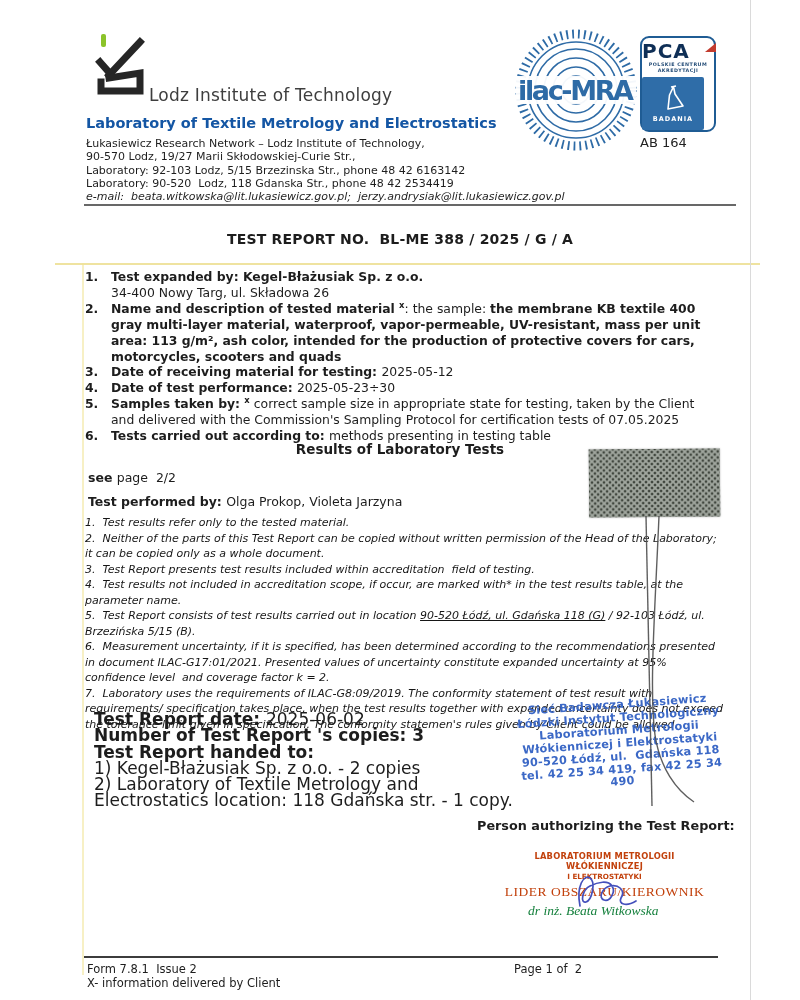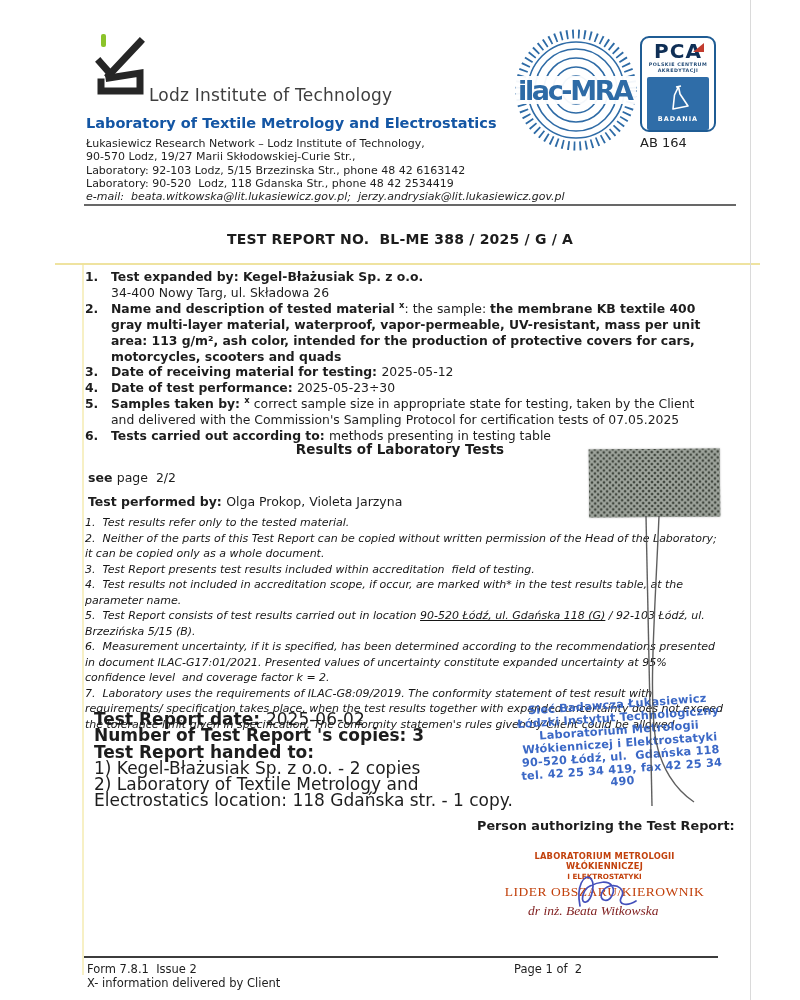--- a/index.html
+++ b/index.html
@@ -13,21 +13,21 @@
   [data-bind]{white-space:pre-wrap;}
   sup.seg{font-size:68%;vertical-align:super;line-height:0;}
   
   #brand-name{left:146px;top:48px;font-size:27px;font-weight:bold;color:#2b2b2b;letter-spacing:.5px;}
   #institute-name{left:149px;top:85px;font-size:17px;color:#3e3e3e;letter-spacing:.2px;}
   #lab-title{left:86px;top:115px;font-size:14.5px;font-weight:bold;color:#1456a4;}
   #address-block{left:86px;top:137px;font-size:11px;line-height:13.3px;color:#1e1e1e;}
   #header-rule{left:84px;top:204px;width:652px;height:2px;background:#4d4d4d;opacity:.85;}
   
   #ilac-stamp{left:512px;top:26px;}
-  #pca-badge{left:640px;top:36px;width:76px;height:96px;border:2px solid #1f5c94;border-radius:9px;background:#fff;display:flex;flex-direction:column;align-items:center;box-sizing:border-box;}
+  #pca-badge{left:640px;top:36px;width:76px;height:96px;border:2px solid #1f5c94;border-radius:9px;background:#fff;display:flex;flex-direction:column;box-sizing:border-box;}
   #pca-acronym{margin-top:2px;font-size:20px;font-weight:bold;color:#0f2f56;letter-spacing:1px;position:relative;line-height:22px;}
   #pca-red-wedge{position:absolute;right:-2px;top:3px;width:0;height:0;border-left:11px solid transparent;border-bottom:9px solid #c23b2e;}
   .pca-sub{font-size:4.8px;font-weight:bold;color:#274f79;letter-spacing:.5px;line-height:5.8px;text-align:center;}
   #pca-bluebox{margin-top:3px;width:62px;height:56px;background:#2f6da8;border-radius:2px;display:flex;flex-direction:column;align-items:center;justify-content:center;}
   #pca-field{color:#fff;font-size:6.5px;font-weight:bold;letter-spacing:1px;margin-top:3px;}
   #accreditation-number{left:640px;top:135px;width:76px;text-align:left;font-size:13px;color:#222;}
   
   #report-title{left:85px;top:231px;width:630px;text-align:center;font-size:14px;font-weight:bold;letter-spacing:.2px;}
   
   #artifact-hline{left:55px;top:263px;width:705px;height:2px;background:#efe3a0;}
@@ -50,21 +50,21 @@
   #report-info{left:94px;top:711px;width:420px;font-size:17px;line-height:16.3px;}
   
   #address-stamp{left:508px;top:699px;width:224px;transform:rotate(-4deg);color:#3b68c6;font-weight:bold;font-size:11.3px;line-height:12.9px;text-align:center;letter-spacing:.2px;z-index:3;}
   
   #person-label{left:477px;top:818px;font-size:12.8px;font-weight:bold;}
   #auth-stamp{left:502px;top:851px;width:205px;text-align:center;color:#c2410c;z-index:3;}
   #auth-stamp-line1{font-size:8.3px;font-weight:bold;letter-spacing:.2px;}
   #auth-stamp-line2{font-size:7.2px;font-weight:bold;margin-top:1px;}
   #auth-stamp-line3{font-family:"Liberation Serif",serif;font-size:13.5px;letter-spacing:.5px;margin-top:3px;}
   #signature{left:574px;top:870px;z-index:4;}
-  #signer-name{left:528px;top:903px;font-family:"Liberation Serif",serif;font-style:italic;font-size:13.5px;color:#7f1d1d;z-index:3;}
+  #signer-name{left:528px;top:903px;font-family:"Liberation Serif",serif;font-style:italic;font-size:13.5px;color:#15803d;z-index:3;}
   
   #footer-rule{left:84px;top:956px;width:634px;height:2px;background:#3c3c3c;}
   #footer-form{left:87px;top:962px;font-size:11.5px;}
   #footer-xnote{left:87px;top:976px;font-size:11.5px;}
   #footer-page{left:514px;top:962px;font-size:11.5px;}
   #threads{left:0;top:0;z-index:6;pointer-events:none;}
 </style>
 </head>
 <body>
 

